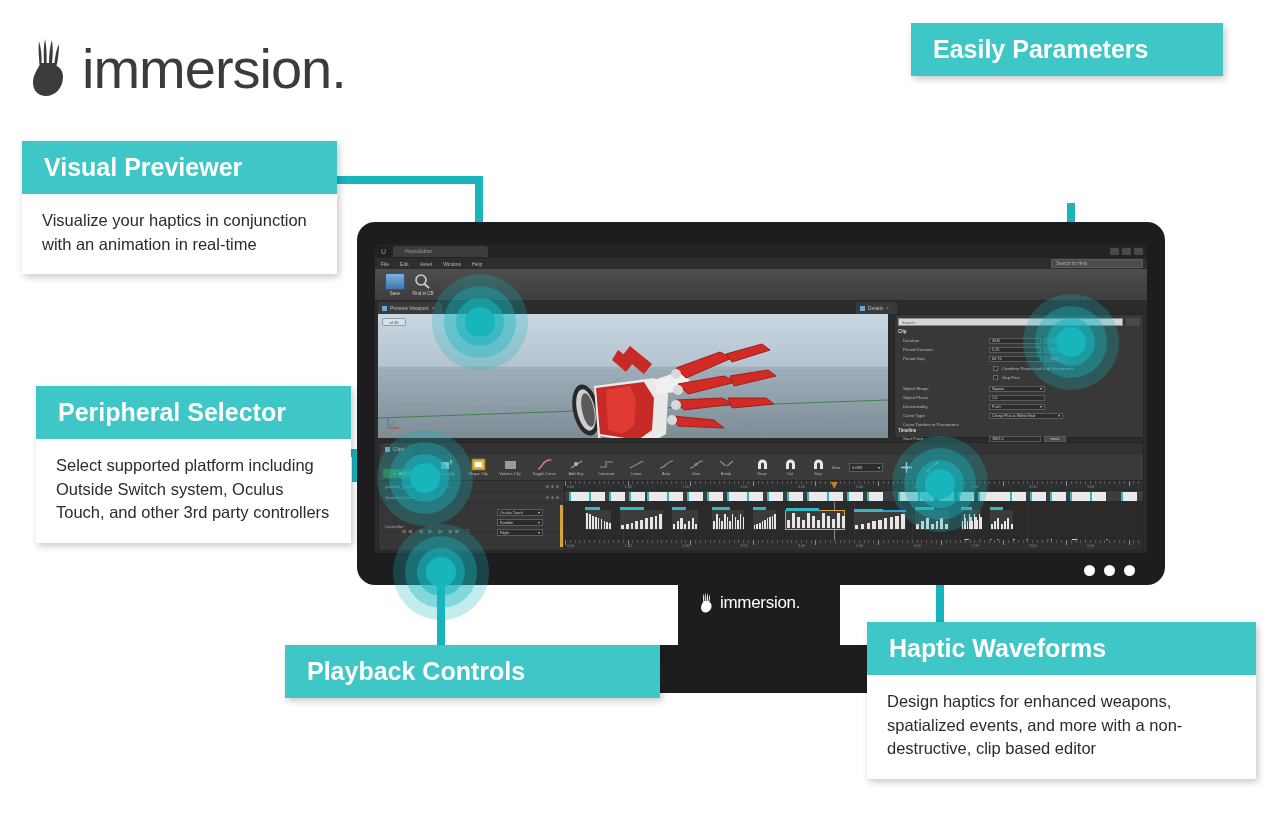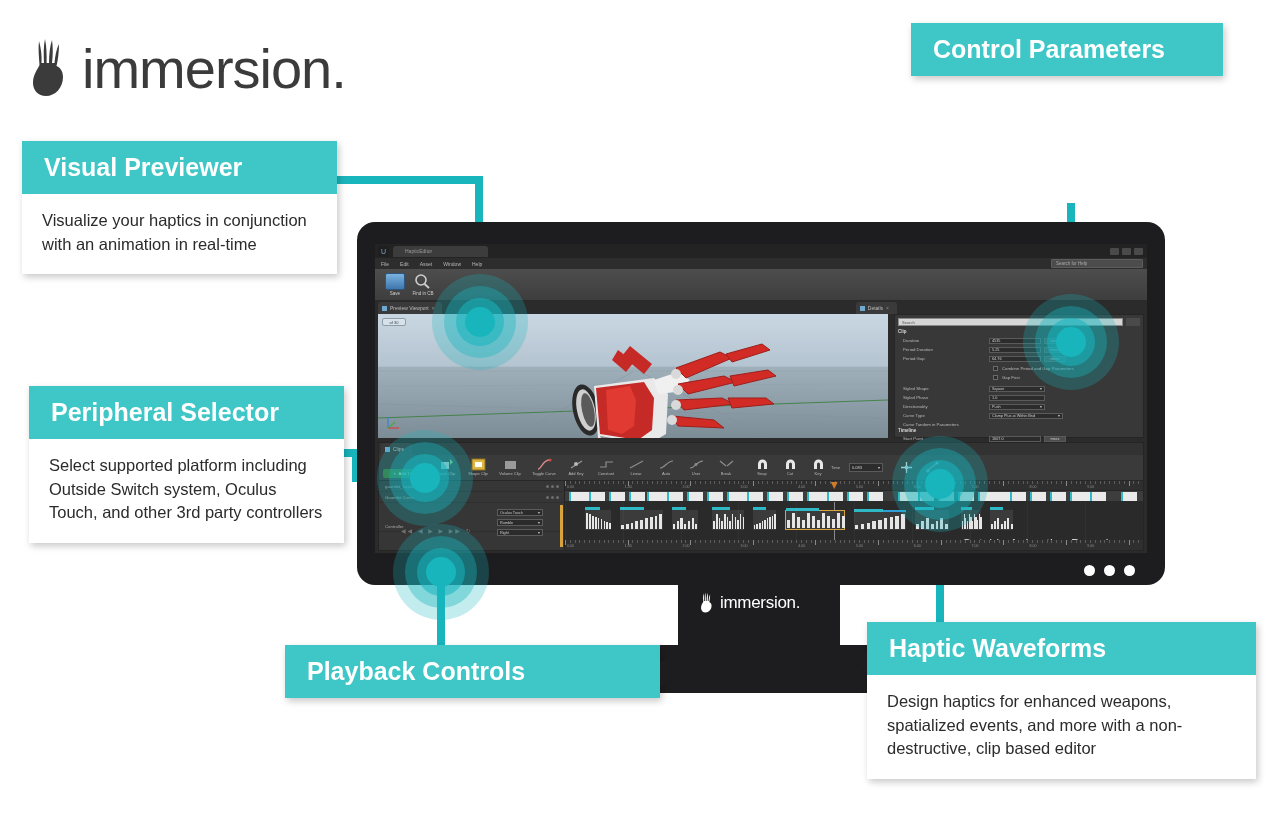--- a/index.html
+++ b/index.html
@@ -975,27 +975,27 @@
   <div class="m-r2" style="left:12px;top:12px;width:72px;height:72px;"></div>
   <div class="m-r1" style="left:24px;top:24px;width:48px;height:48px;"></div>
   <div class="m-core" style="left:33px;top:33px;width:30px;height:30px;"></div>
 </div>
 
 <div class="callout" style="left:22px;top:141px;width:315px;">
   <div class="hd">Visual Previewer</div>
   <div class="bd">Visualize your haptics in conjunction with an animation in real-time</div>
 </div>
 
-<div class="callout" style="left:29px;top:386px;width:315px;">
+<div class="callout" style="left:36px;top:386px;width:315px;">
   <div class="hd">Peripheral Selector</div>
   <div class="bd">Select supported platform including Outside Switch system, Oculus Touch, and other 3rd party controllers</div>
 </div>
 
 <div class="callout" style="left:911px;top:23px;width:312px;">
-  <div class="hd">Control Parameters</div>
+  <div class="hd">Easily Parameters</div>
 </div>
 
 <div class="callout" style="left:285px;top:645px;width:375px;">
   <div class="hd">Playback Controls</div>
   <div class="notch" style="right:-34px;top:16px;border-top:0 solid transparent;border-bottom:26px solid transparent;border-left:34px solid #1d1d1f;"></div>
 </div>
 
 <div class="callout" style="left:867px;top:622px;width:389px;">
   <div class="hd">Haptic Waveforms</div>
   <div class="bd">Design haptics for enhanced weapons, spatialized events, and more with a non-destructive, clip based editor</div>

